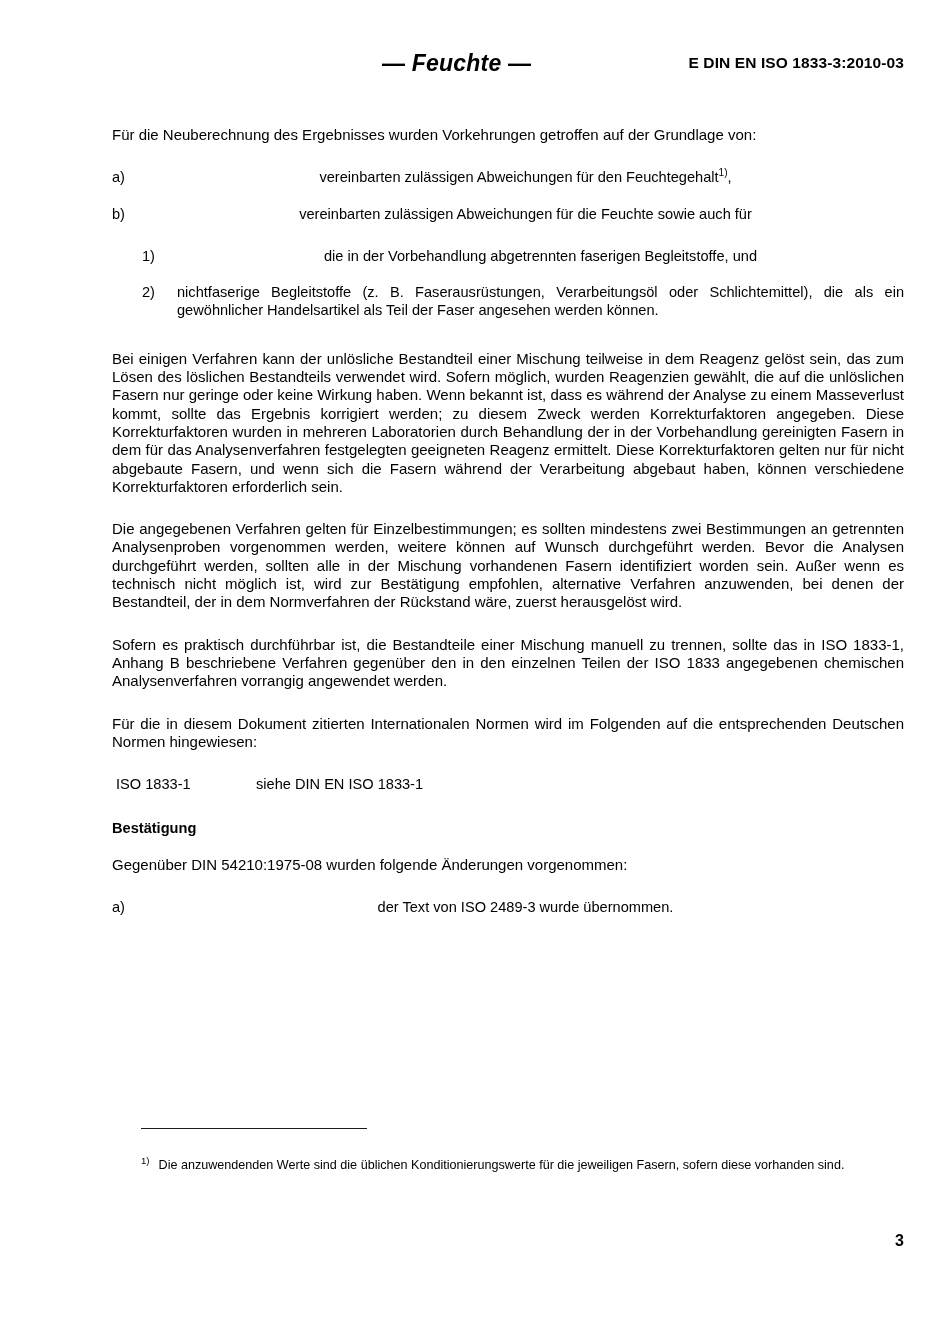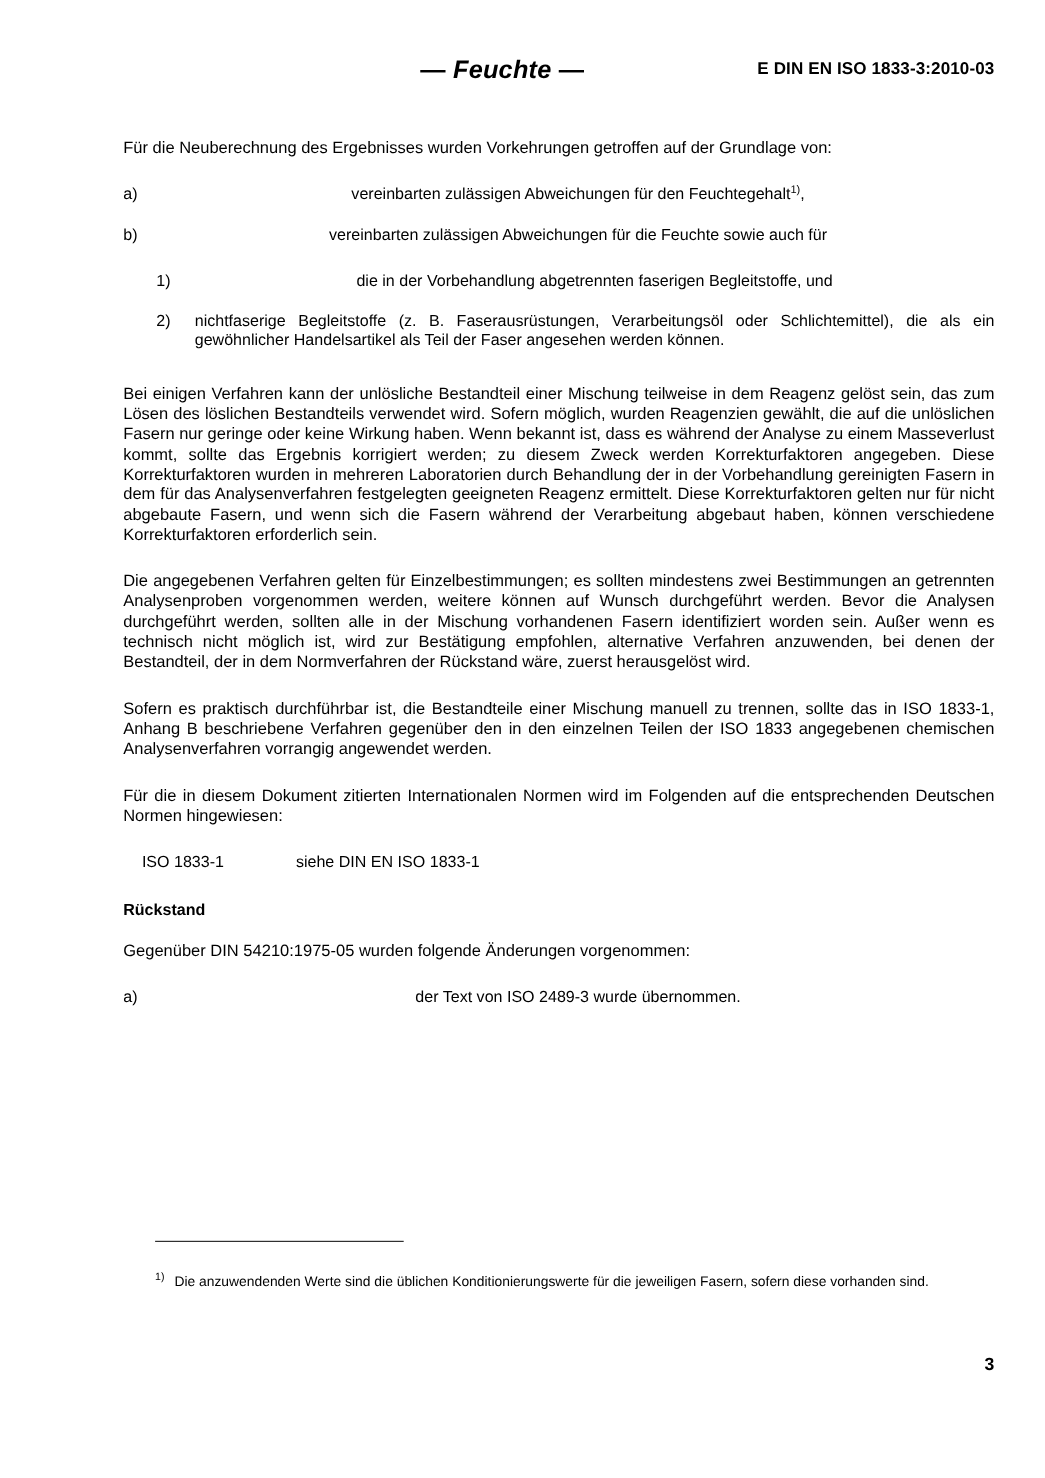--- a/index.html
+++ b/index.html
@@ -109,21 +109,21 @@
   }
 
   sup.fn {
     font-size: 10px;
     vertical-align: 6px;
     line-height: 0;
   }
 
   
   .ref-line {
-    margin: 0 0 20px 17px;
+    margin: 0 0 20px 4px;
     font-size: 14.6px;
     line-height: 18.3px;
     white-space: pre;
   }
   .ref-line .ref-key {
     display: inline-block;
     width: 140px;
   }
 
   h2.subhead {
@@ -223,23 +223,23 @@
     <div class="spacer-sm"></div>
 
     <p class="para">Für die in diesem Dokument zitierten Internationalen Normen wird im Folgenden auf die entsprechenden Deutschen Normen hingewiesen:</p>
 
     <div class="spacer-sm"></div>
 
     <div class="ref-line"><span class="ref-key">ISO 1833-1</span><span>siehe DIN EN ISO 1833-1</span></div>
 
     <div class="spacer-sm"></div>
 
-    <h2 class="subhead">Rückstand</h2>
-
-    <p class="para flush">Gegenüber DIN 54210:1975-05 wurden folgende Änderungen vorgenommen:</p>
+    <h2 class="subhead">Bestätigung</h2>
+
+    <p class="para flush">Gegenüber DIN 54210:1975-08 wurden folgende Änderungen vorgenommen:</p>
 
     <div class="spacer-sm"></div>
 
     <div class="list-item level1 single">
       <span class="marker">a)</span>
       <span class="body">der Text von ISO 2489-3 wurde übernommen.</span>
     </div>
 
   </div>
 

